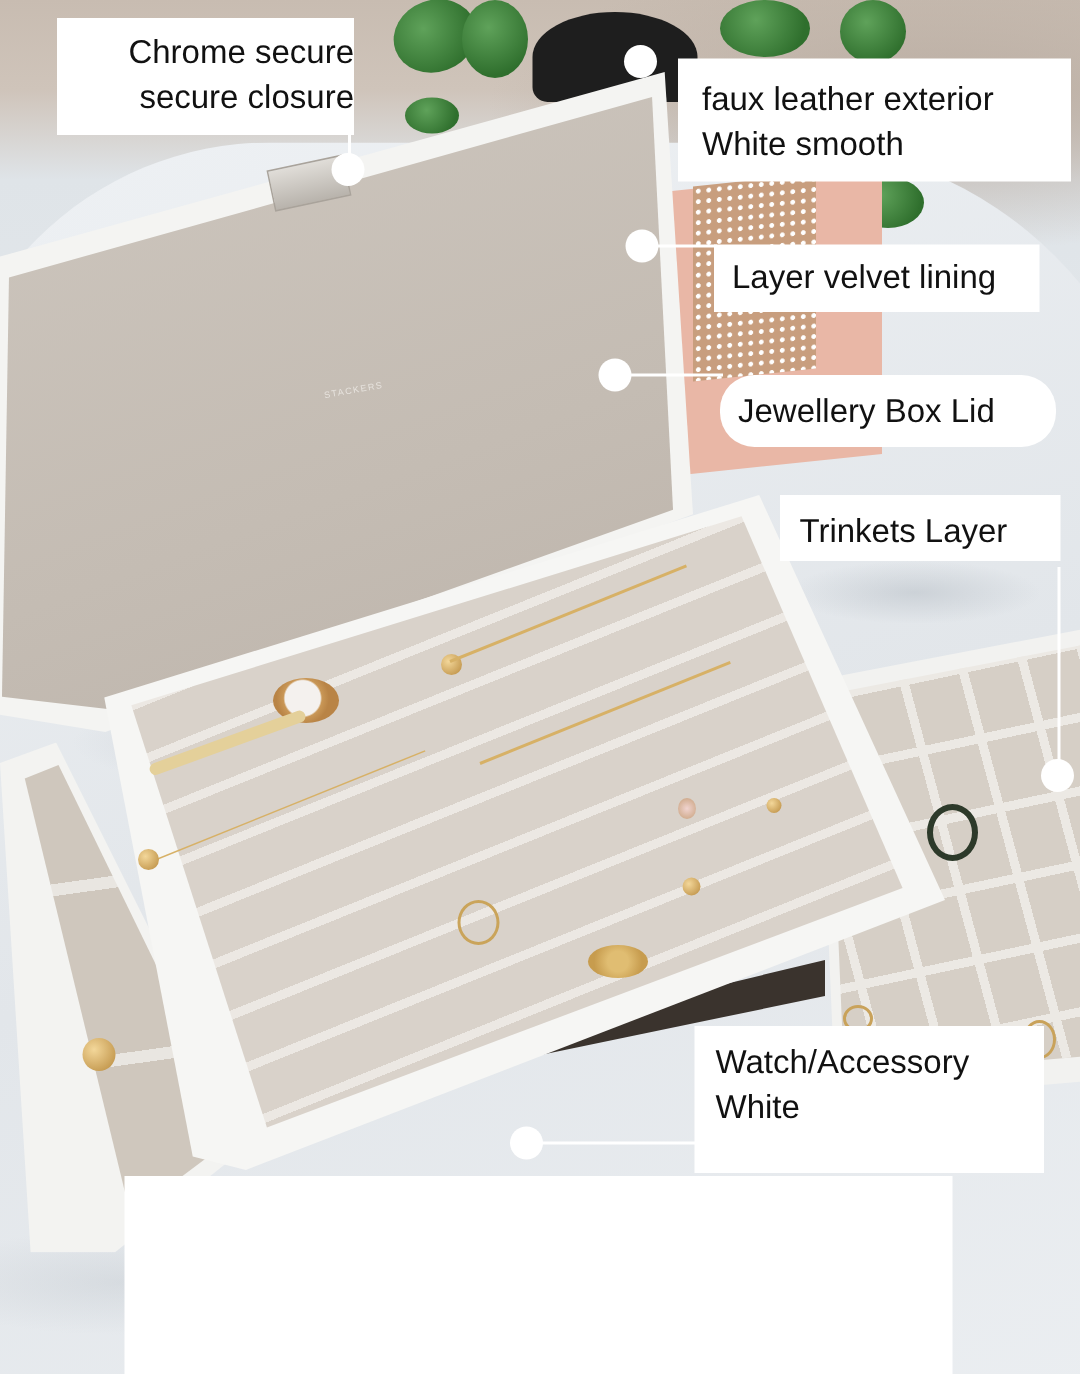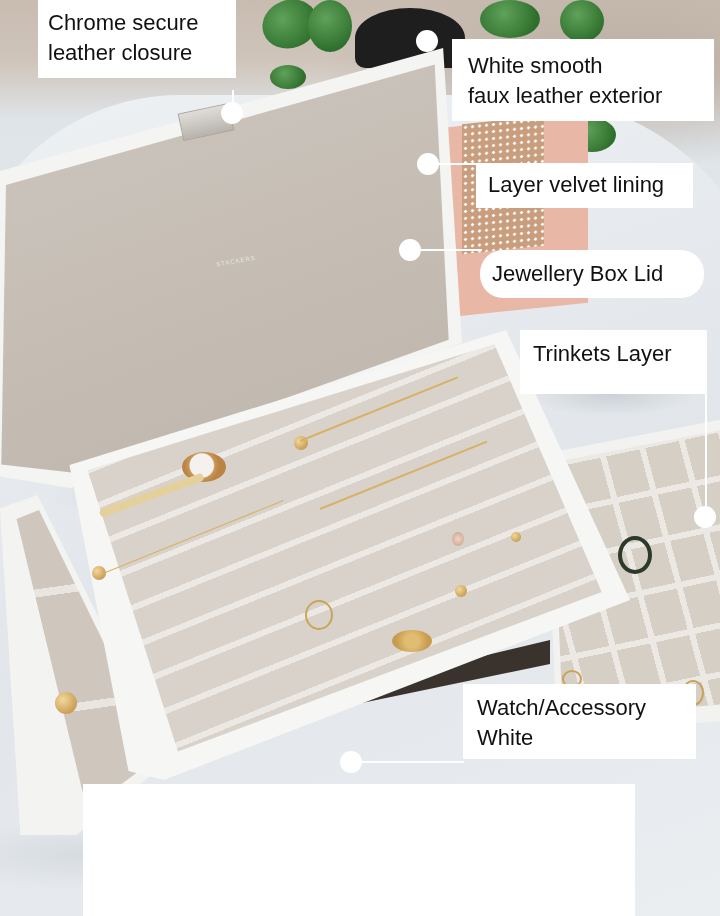--- a/index.html
+++ b/index.html
@@ -111,51 +111,51 @@
   <div class="jewel" style="left:392px;top:630px;width:40px;height:22px;background:radial-gradient(circle,#e0bd72 30%,#c79c4e 70%)"></div>
   <div class="jewel" style="left:452px;top:532px;width:12px;height:14px;background:radial-gradient(circle,#f0d3cf,#c7a07a)"></div>
   <div class="jewel" style="left:511px;top:532px;width:10px;height:10px"></div>
   <div class="jewel" style="left:455px;top:585px;width:12px;height:12px"></div>
   <div class="jewel" style="left:55px;top:692px;width:22px;height:22px"></div>
   <div class="jewel" style="left:618px;top:536px;width:26px;height:30px;background:none;border:4px solid #2d3a2a"></div>
   <div class="jewel" style="left:682px;top:680px;width:18px;height:22px;background:none;border:2px solid #c9a25a"></div>
   <div class="jewel" style="left:562px;top:670px;width:16px;height:14px;background:none;border:2px solid #c9a25a"></div>
 </div>
 
-<div class="label" style="left:38px;top:0;width:198px;height:78px;padding:8px 0 0 10px;">
+<div class="label" style="left:38px;top:12px;width:198px;height:78px;padding:8px 0 0 10px;text-align:right;">
   <span>Chrome secure</span>
-  <span>leather closure</span>
+  <span>secure closure</span>
 </div>
 <div class="line" style="left:232px;top:90px;width:2px;height:20px;"></div>
 <div class="dot" style="left:221px;top:102px;"></div>
 
 <div class="label" style="left:452px;top:39px;width:262px;height:82px;padding:12px 0 0 16px;">
+  <span>faux leather exterior</span>
   <span>White smooth</span>
-  <span>faux leather exterior</span>
 </div>
 <div class="dot" style="left:416px;top:30px;"></div>
 
 <div class="line" style="left:438px;top:163px;width:40px;height:2px;"></div>
 <div class="label" style="left:476px;top:163px;width:217px;height:45px;padding:7px 0 0 12px;">
   <span>Layer velvet lining</span>
 </div>
 <div class="dot" style="left:417px;top:153px;"></div>
 
 <div class="line" style="left:420px;top:249px;width:62px;height:2px;"></div>
 <div class="label" style="left:480px;top:250px;width:224px;height:48px;padding:9px 0 0 12px;border-radius:23px;">
   <span>Jewellery Box Lid</span>
 </div>
 <div class="dot" style="left:399px;top:239px;"></div>
 
-<div class="label" style="left:520px;top:330px;width:187px;height:64px;padding:9px 0 0 13px;">
+<div class="label" style="left:520px;top:330px;width:187px;height:44px;padding:9px 0 0 13px;">
   <span>Trinkets Layer</span>
 </div>
 <div class="line" style="left:705px;top:378px;width:2px;height:132px;"></div>
 <div class="dot" style="left:694px;top:506px;"></div>
 
-<div class="label" style="left:463px;top:684px;width:233px;height:75px;padding:9px 0 0 14px;">
+<div class="label" style="left:463px;top:684px;width:233px;height:98px;padding:9px 0 0 14px;">
   <span>Watch/Accessory</span>
   <span>White</span>
 </div>
 <div class="line" style="left:352px;top:761px;width:112px;height:2px;"></div>
 <div class="dot" style="left:340px;top:751px;"></div>
 
 <div class="blank-panel"></div>
 
 </body></html>

